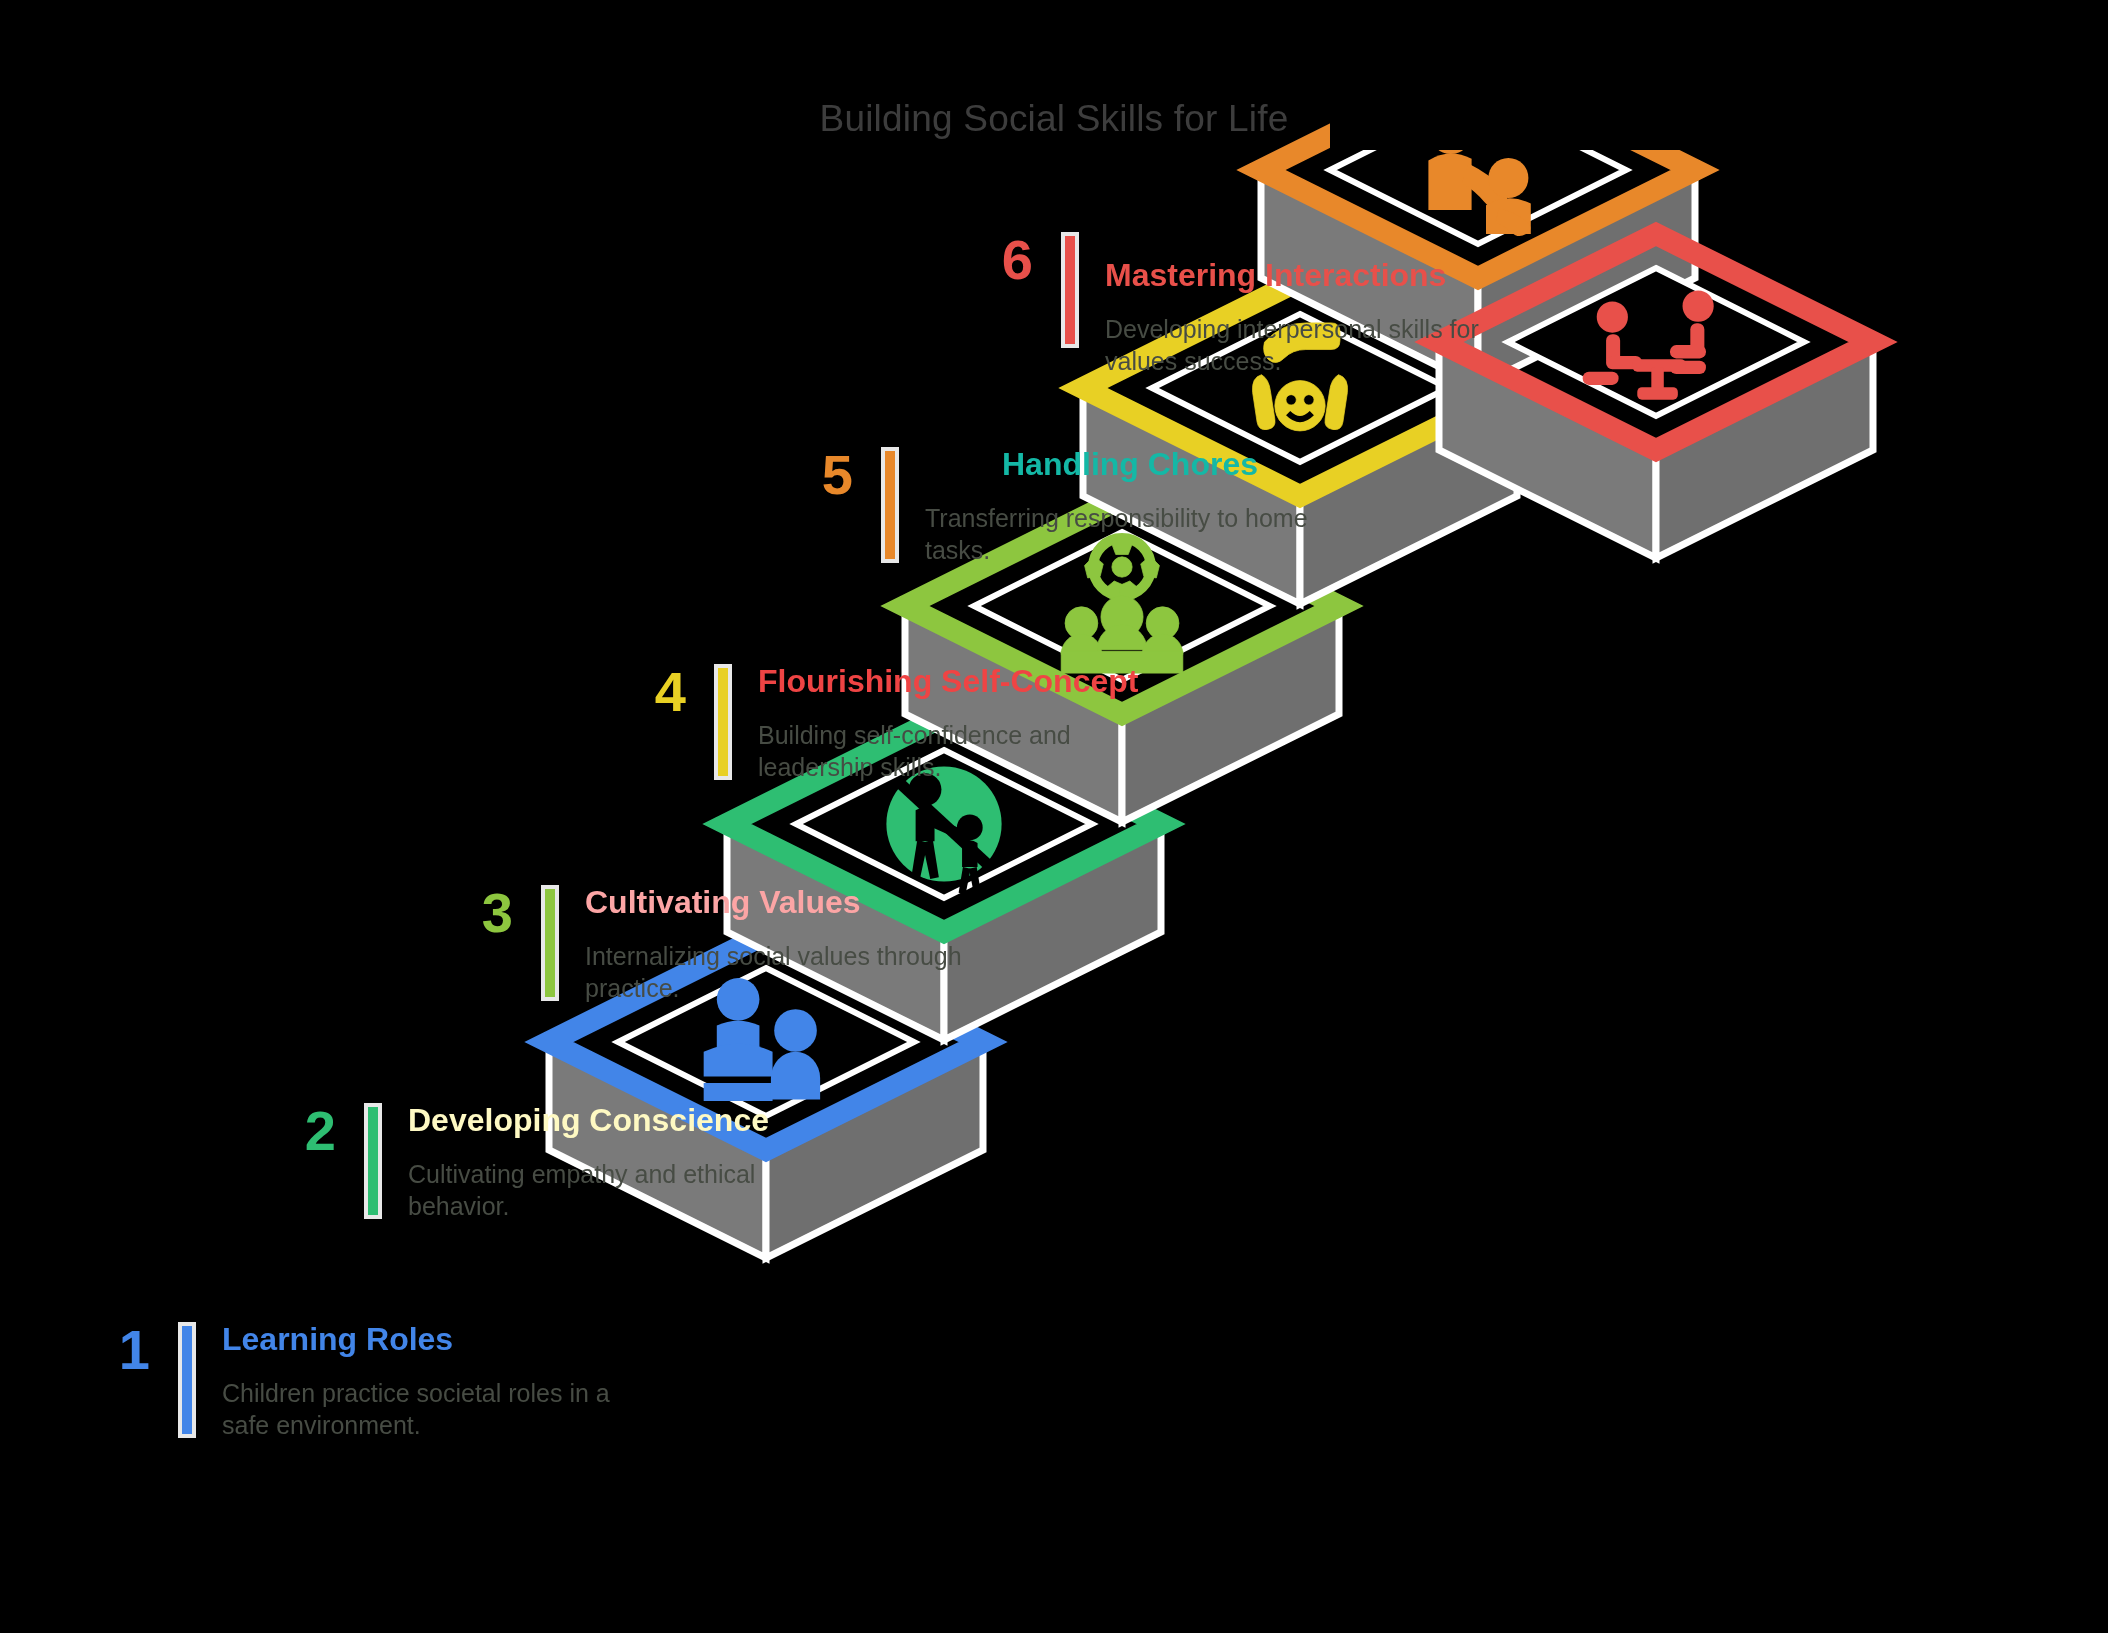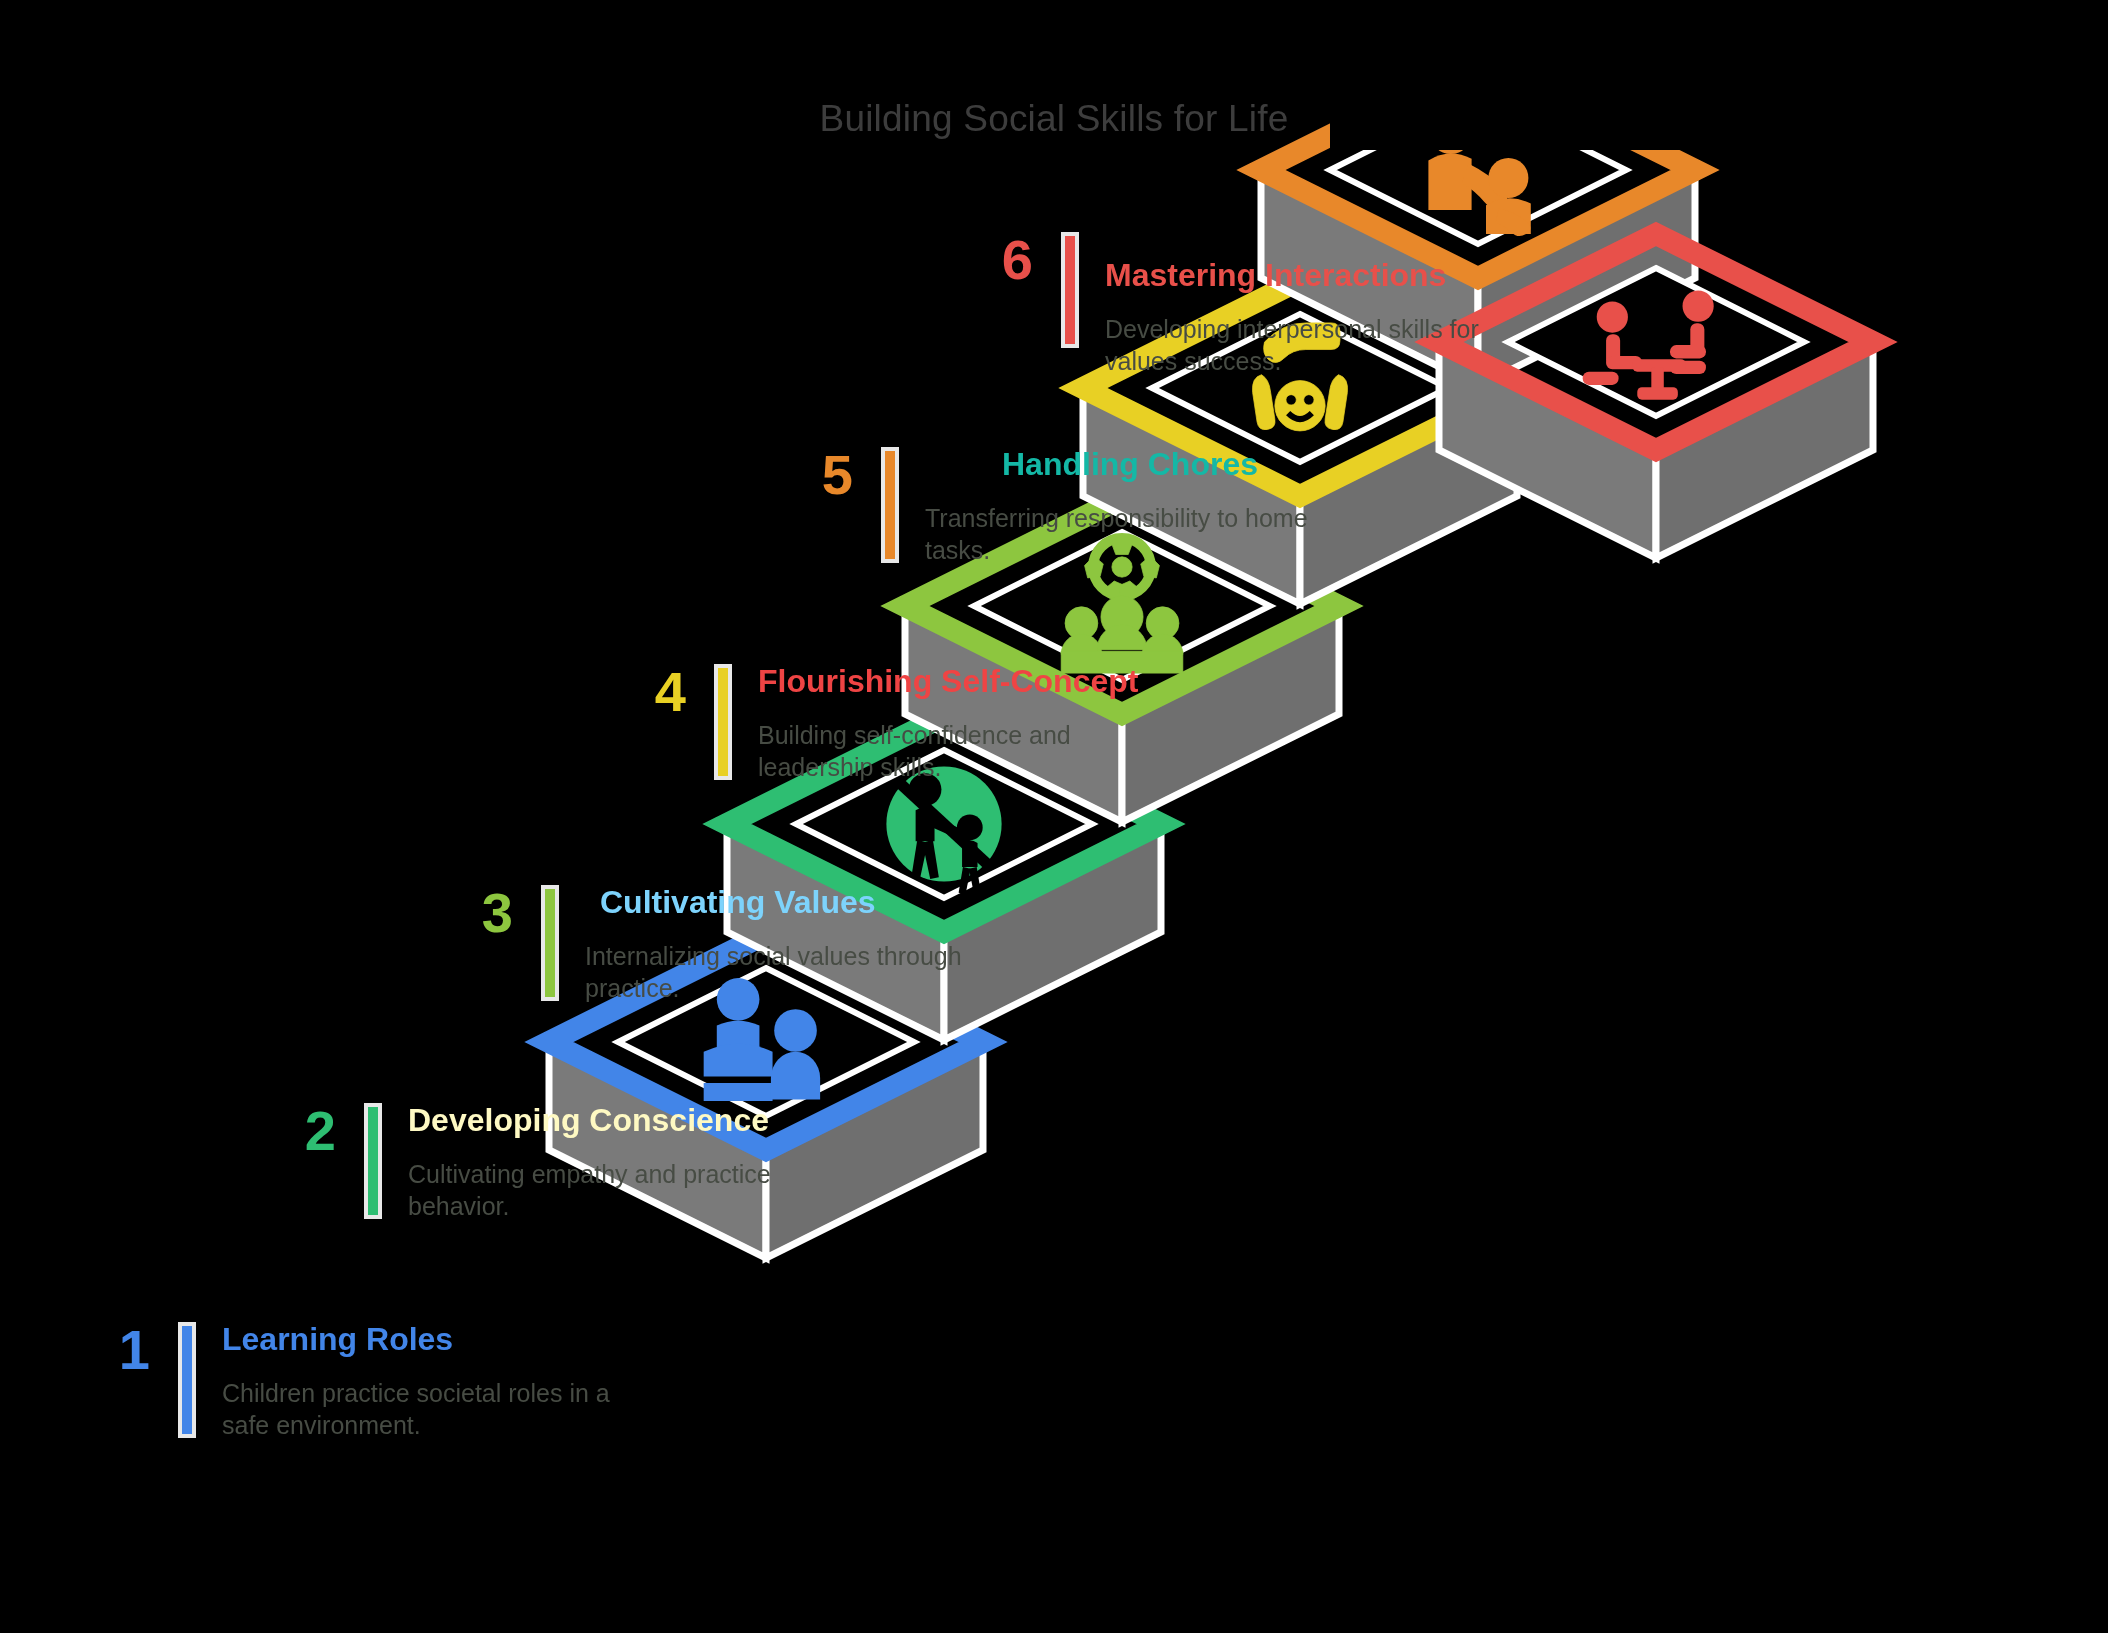--- a/index.html
+++ b/index.html
@@ -276,31 +276,31 @@
     <div class="step-text">
       <div class="step-heading" style="color:#ef4444;">Flourishing Self-Concept</div>
       <div class="step-desc">Building self-confidence and leadership skills.</div>
     </div>
   </div>
 
   <div class="step-label" id="label-3">
     <div class="step-number" style="color:#8dc63f;">3</div>
     <div class="step-bar" style="background:#8dc63f;height:108px;"></div>
     <div class="step-text">
-      <div class="step-heading" style="color:#7dd3fc;margin-left:15px;">Cultivating Values</div>
+      <div class="step-heading" style="color:#fca5a5;">Cultivating Values</div>
       <div class="step-desc">Internalizing social values through practice.</div>
     </div>
   </div>
 
   <div class="step-label" id="label-2">
     <div class="step-number" style="color:#2ebe72;">2</div>
     <div class="step-bar" style="background:#2ebe72;height:108px;"></div>
     <div class="step-text">
       <div class="step-heading" style="color:#fef9c3;">Developing Conscience</div>
-      <div class="step-desc">Cultivating empathy and practice behavior.</div>
+      <div class="step-desc">Cultivating empathy and ethical behavior.</div>
     </div>
   </div>
 
   <div class="step-label" id="label-1">
     <div class="step-number" style="color:#4285e8;">1</div>
     <div class="step-bar" style="background:#4285e8;height:108px;"></div>
     <div class="step-text">
       <div class="step-heading" style="color:#4285e8;">Learning Roles</div>
       <div class="step-desc">Children practice societal roles in a safe environment.</div>
     </div>

